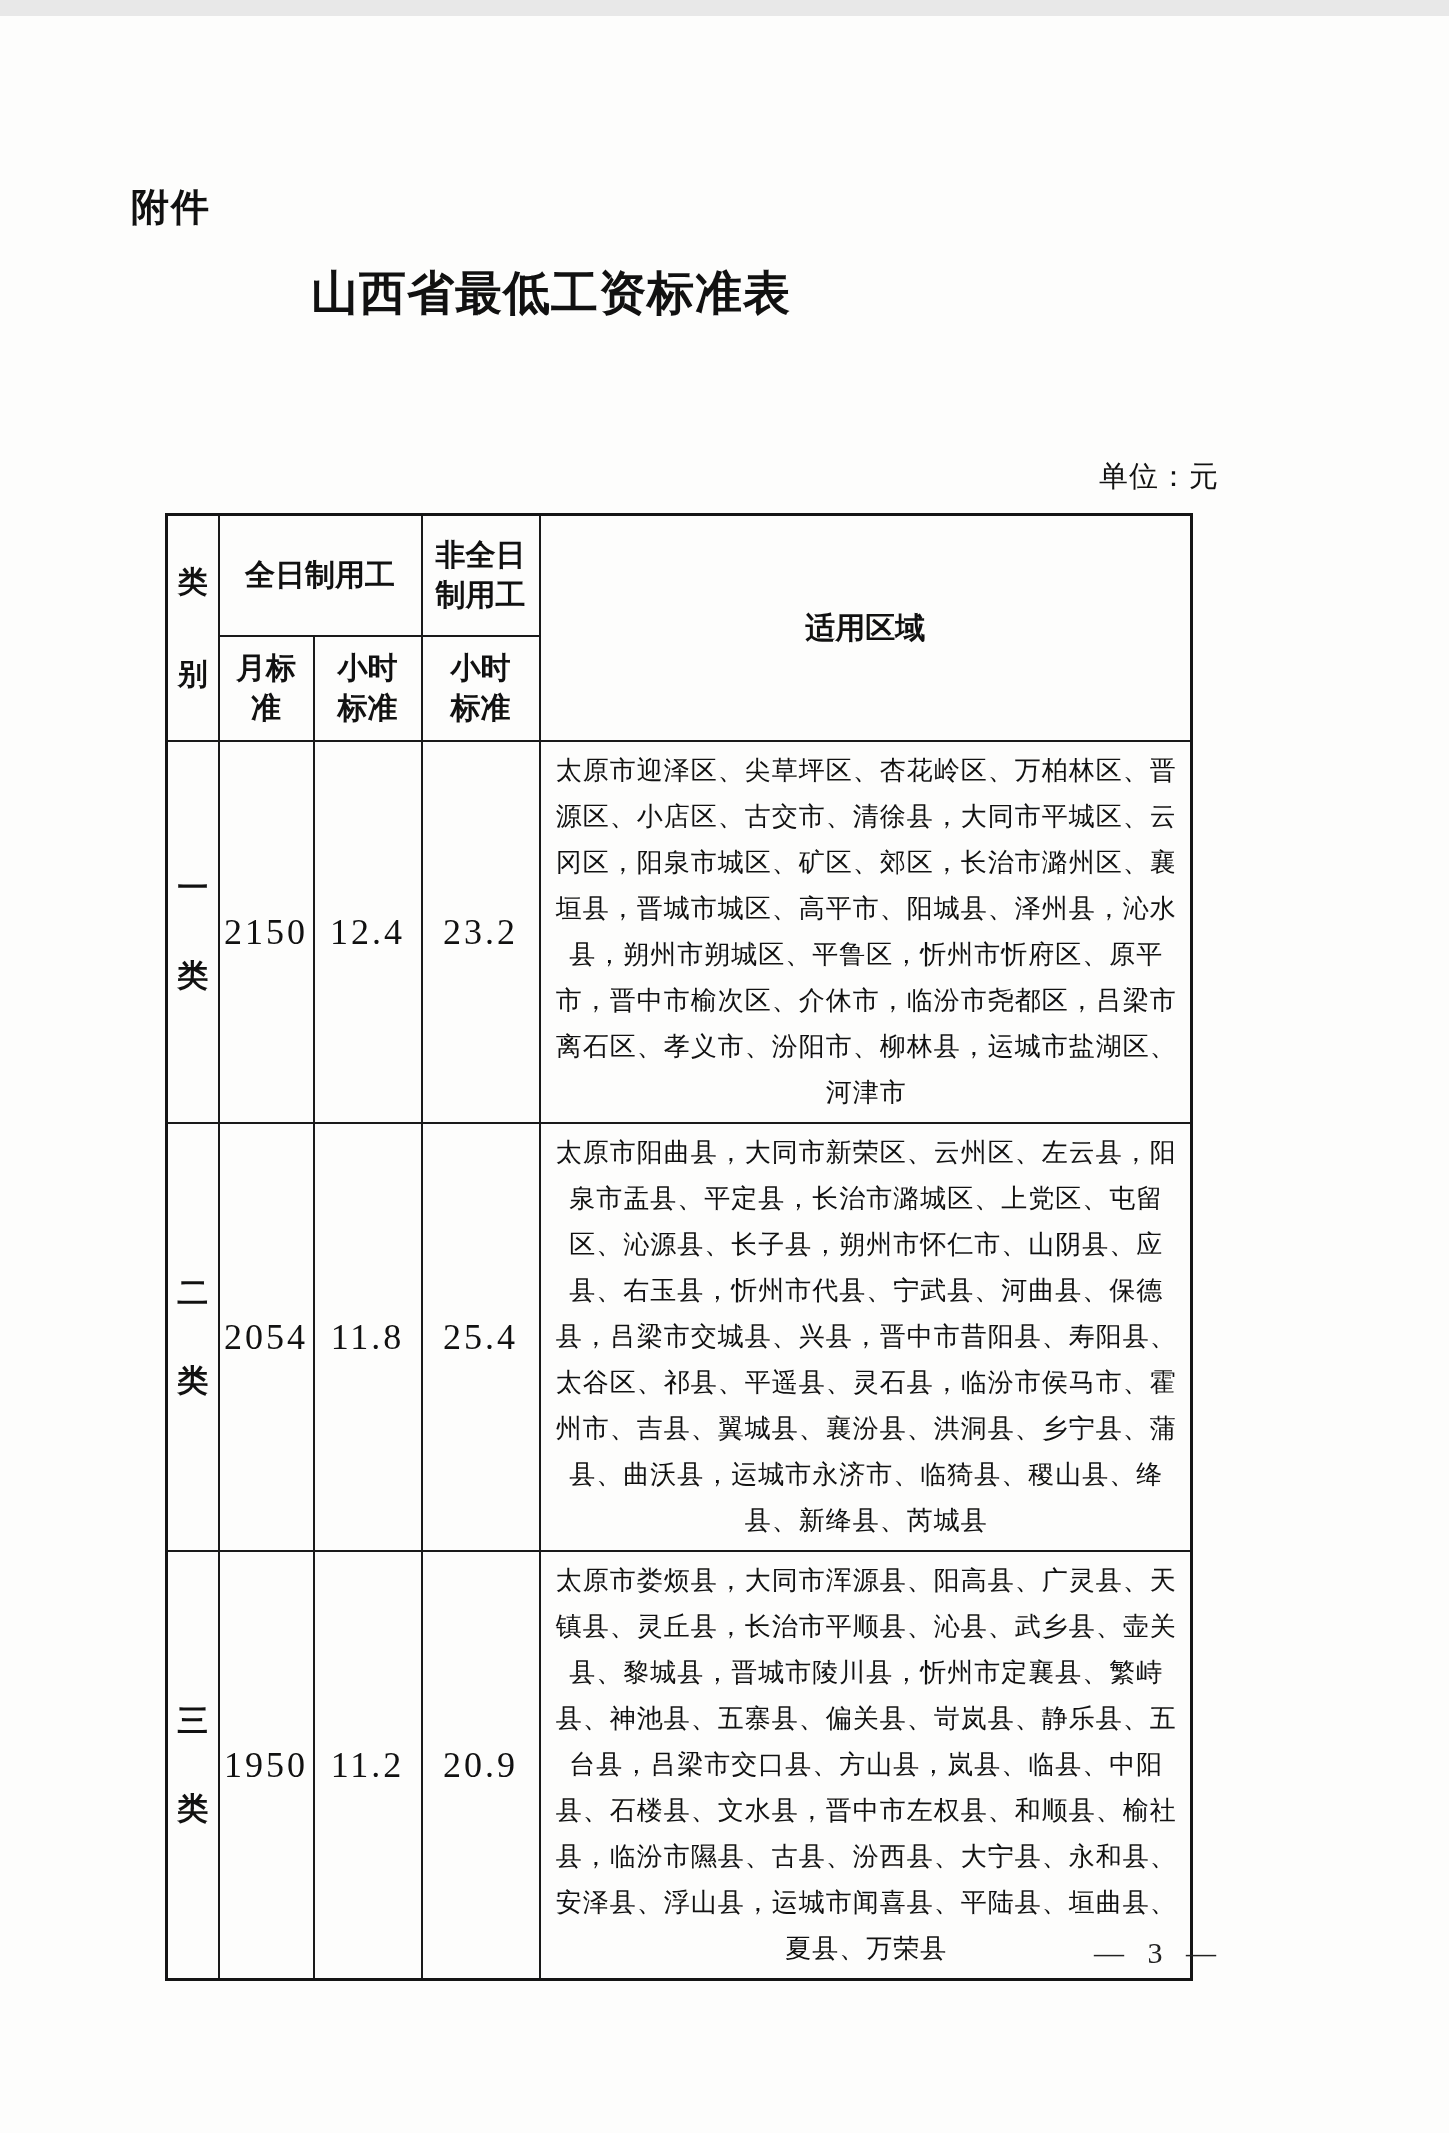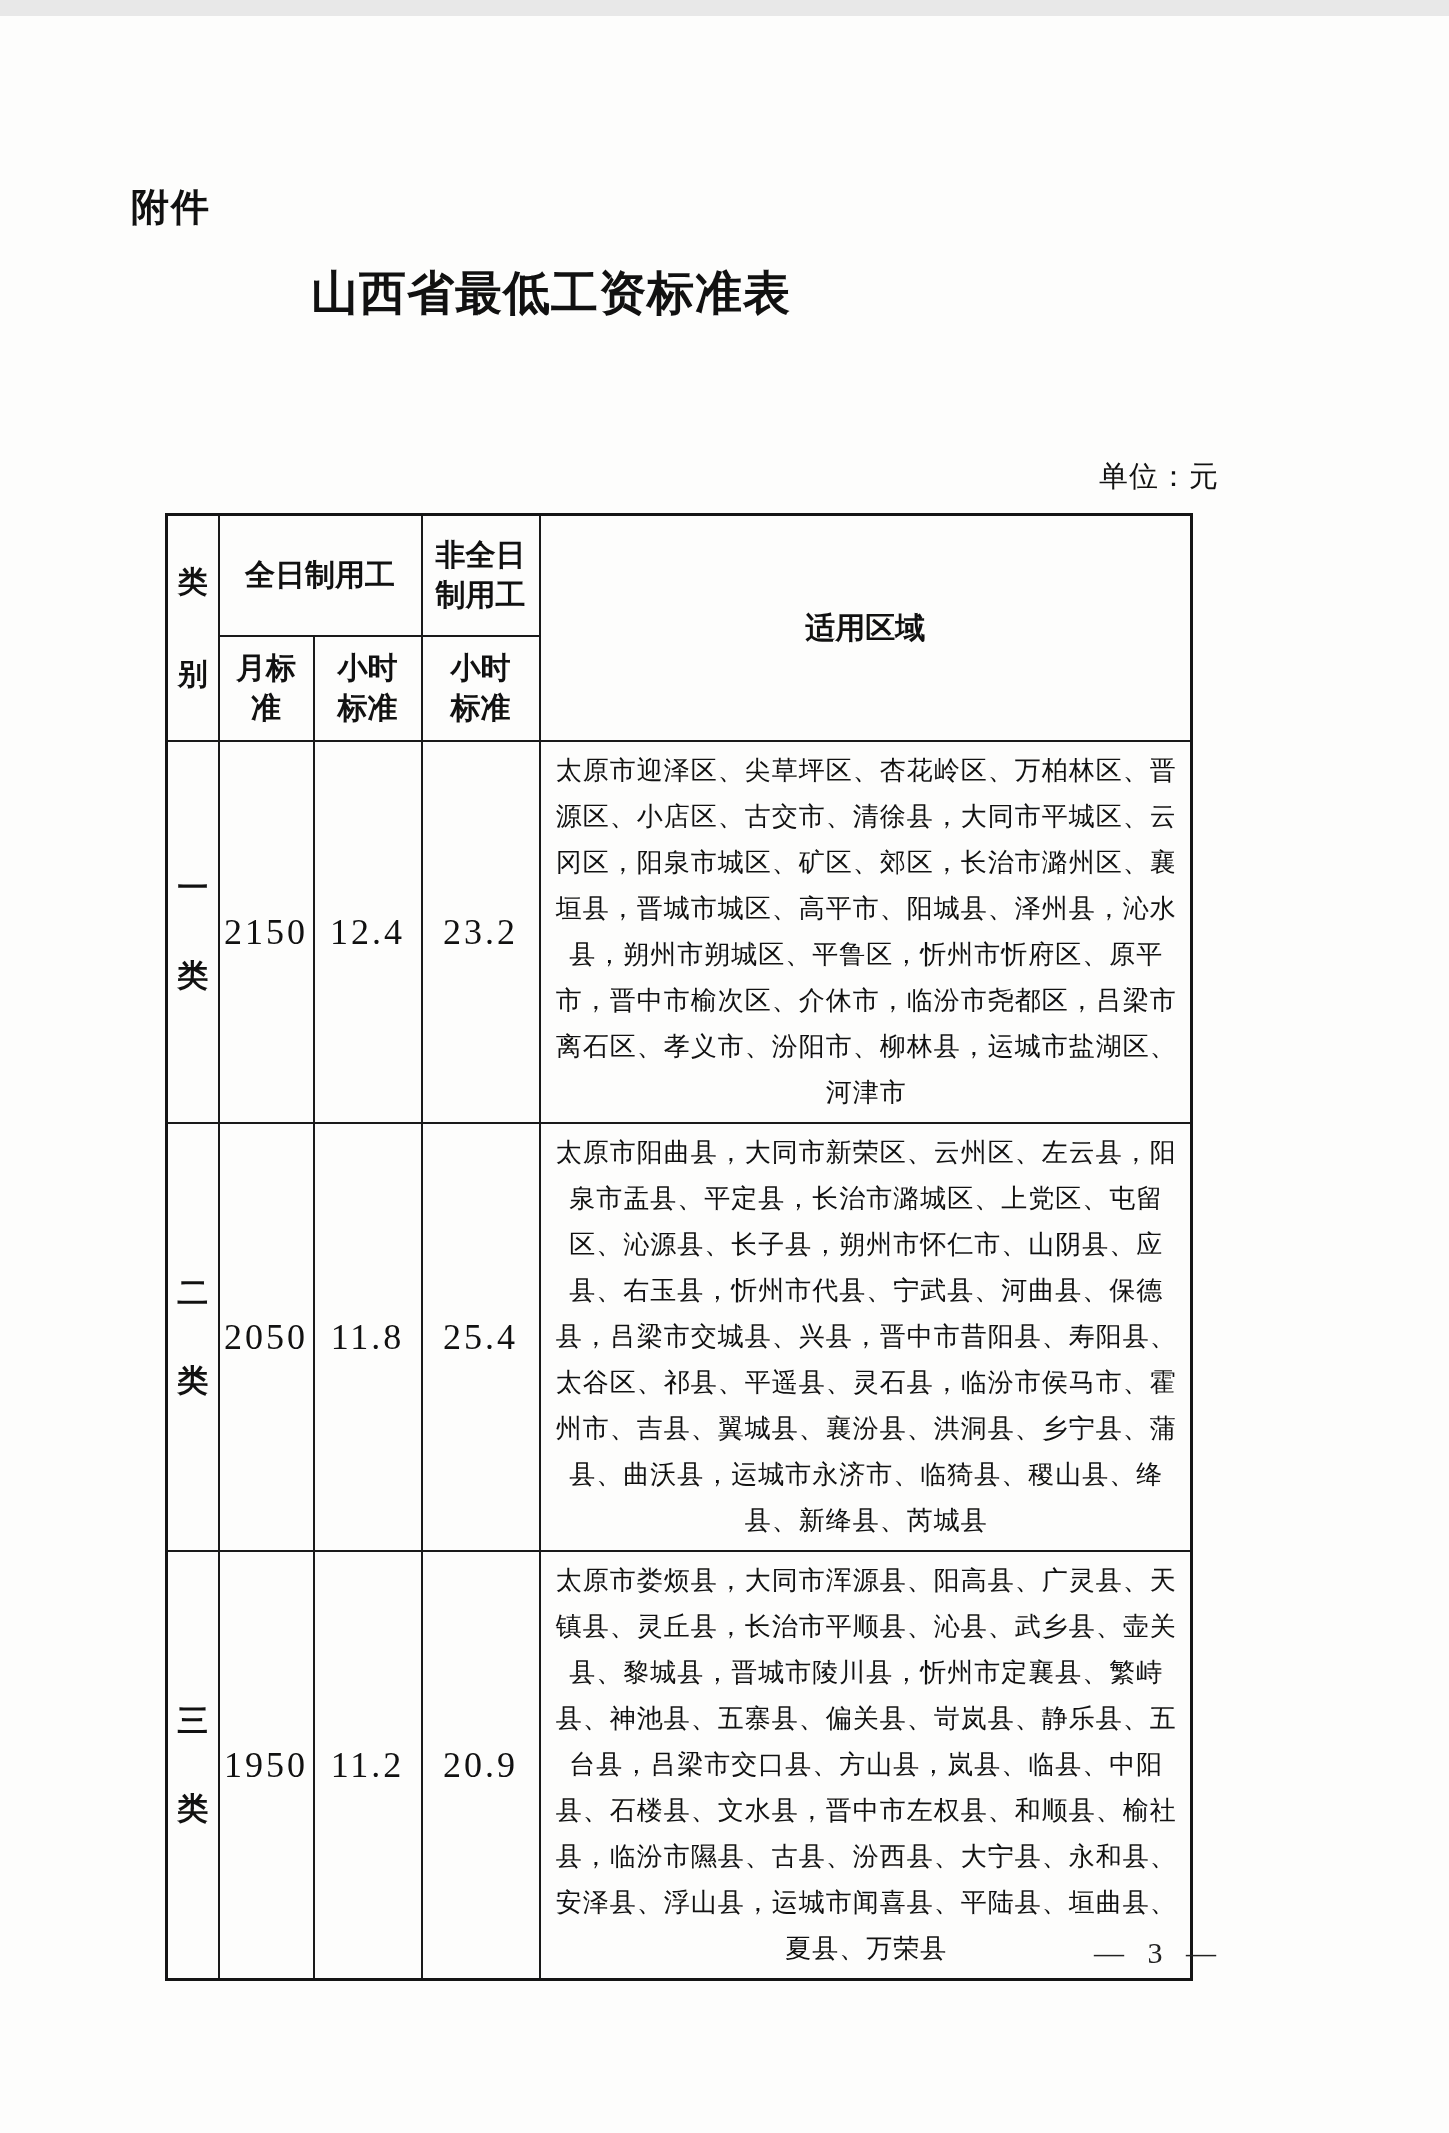--- a/index.html
+++ b/index.html
@@ -180,21 +180,21 @@
         <td class="region-cell">太原市迎泽区、尖草坪区、杏花岭区、万柏林区、晋源区、小店区、古交市、清徐县，大同市平城区、云冈区，阳泉市城区、矿区、郊区，长治市潞州区、襄垣县，晋城市城区、高平市、阳城县、泽州县，沁水县，朔州市朔城区、平鲁区，忻州市忻府区、原平市，晋中市榆次区、介休市，临汾市尧都区，吕梁市离石区、孝义市、汾阳市、柳林县，运城市盐湖区、河津市</td>
       </tr>
 
       <tr class="brow2">
         <td>
           <div class="cat-stack body-cat">
             <span>二</span>
             <span>类</span>
           </div>
         </td>
-        <td class="num-cell">2050</td>
+        <td class="num-cell">2054</td>
         <td class="num-cell">11.8</td>
         <td class="num-cell">25.4</td>
         <td class="region-cell">太原市阳曲县，大同市新荣区、云州区、左云县，阳泉市盂县、平定县，长治市潞城区、上党区、屯留区、沁源县、长子县，朔州市怀仁市、山阴县、应县、右玉县，忻州市代县、宁武县、河曲县、保德县，吕梁市交城县、兴县，晋中市昔阳县、寿阳县、太谷区、祁县、平遥县、灵石县，临汾市侯马市、霍州市、吉县、翼城县、襄汾县、洪洞县、乡宁县、蒲县、曲沃县，运城市永济市、临猗县、稷山县、绛县、新绛县、芮城县</td>
       </tr>
 
       <tr class="brow3">
         <td>
           <div class="cat-stack body-cat">
             <span>三</span>
             <span>类</span>

